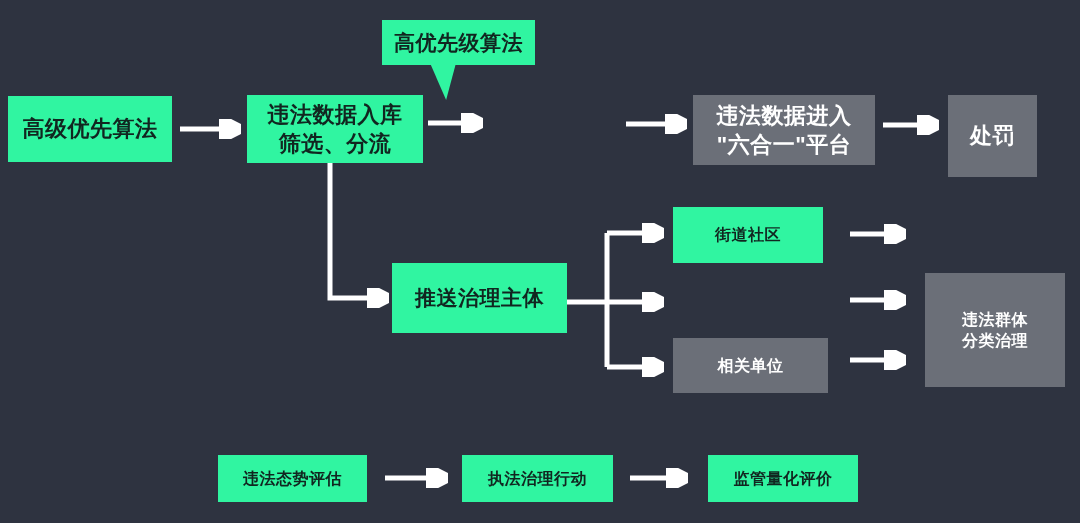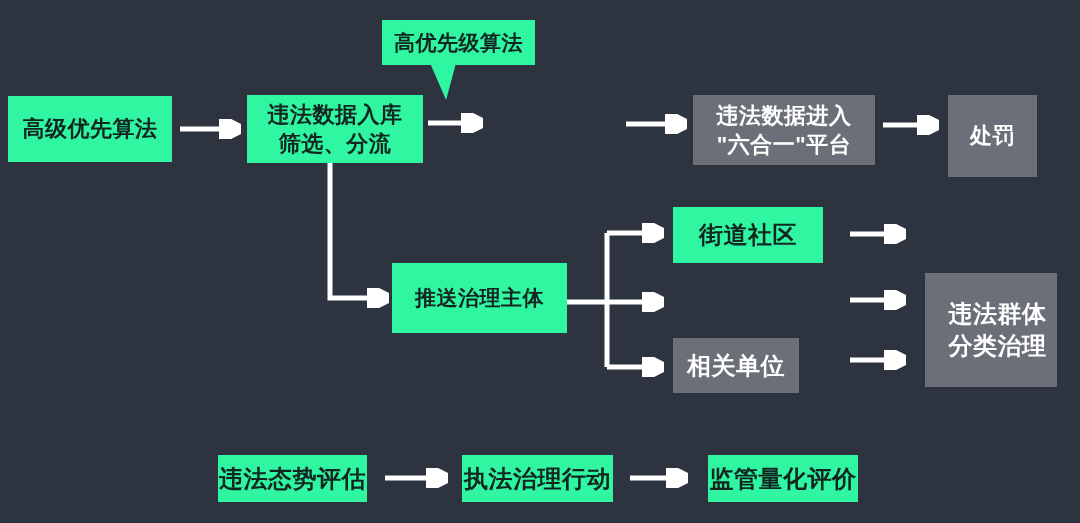--- a/index.html
+++ b/index.html
@@ -25,21 +25,21 @@
     display:flex; align-items:center; justify-content:center;
     font-weight:bold; text-align:center;
     white-space:pre-line;
     letter-spacing:0.5px;
     line-height:1.32;
   }
   .green { background:var(--node-green,#30F5A1); color:var(--text-on-green,#112620); }
   .gray  { background:var(--node-gray,#6B6F78);  color:var(--text-on-gray,#FFFFFF); }
   .fs22 { font-size:22px; }
   .fs21 { font-size:21px; }
-  .fs20 { font-size:24px; }
+  .fs20 { font-size:16px; }
   .callout-tail {
     position:absolute;
     left:430px; top:63px; width:26px; height:37px;
     background:var(--node-green,#30F5A1);
     clip-path:polygon(0 0, 100% 0, 62% 100%);
   }
 </style>
 </head>
 <body>
 
@@ -72,21 +72,21 @@
 
   <div class="node green fs22" style="left:8px; top:96px; width:164px; height:66px;">高级优先算法</div>
   <div class="node green fs22" style="left:247px; top:95px; width:176px; height:68px;">违法数据入库
 筛选、分流</div>
   <div class="node gray fs22" style="left:693px; top:95px; width:182px; height:70px;">违法数据进入
 "六合一"平台</div>
   <div class="node gray fs22" style="left:948px; top:95px; width:89px; height:82px;">处罚</div>
 
   <div class="node green fs21" style="left:392px; top:263px; width:175px; height:70px;">推送治理主体</div>
   <div class="node green fs20" style="left:673px; top:207px; width:150px; height:56px;">街道社区</div>
-  <div class="node gray fs20" style="left:673px; top:338px; width:126px; height:55px;text-align:right;">相关单位</div>
-  <div class="node gray fs20" style="left:925px; top:273px; width:119px; height:114px;padding-left:13px;">违法群体
+  <div class="node gray fs20" style="left:673px; top:338px; width:155px; height:55px;text-align:right;">相关单位</div>
+  <div class="node gray fs20" style="left:925px; top:273px; width:140px; height:114px;">违法群体
 分类治理</div>
 
   <div class="node green fs20" style="left:218px; top:455px; width:149px; height:47px;">违法态势评估</div>
   <div class="node green fs20" style="left:462px; top:455px; width:151px; height:47px;">执法治理行动</div>
   <div class="node green fs20" style="left:708px; top:455px; width:150px; height:47px;">监管量化评价</div>
 
 </div>
 
 </body></html>

